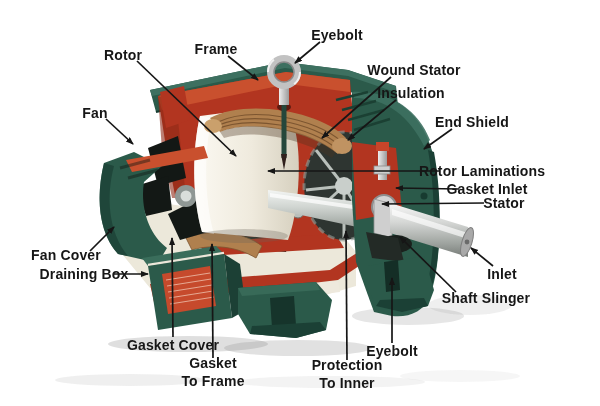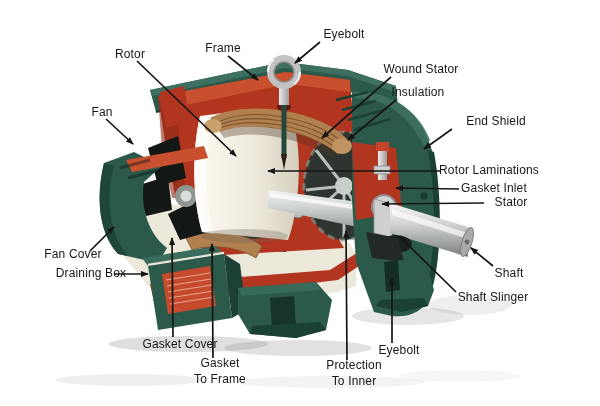--- a/index.html
+++ b/index.html
@@ -6,23 +6,23 @@
   .stage{
     position:relative;width:600px;height:406px;overflow:hidden;
     background:var(--c-background,#ffffff);
     font-family:"Liberation Sans",sans-serif;
   }
   .stage svg{position:absolute;left:0;top:0;}
   #arrow-layer{pointer-events:none;z-index:2;}
   #labels-layer{position:absolute;left:0;top:0;width:100%;height:100%;z-index:3;pointer-events:none;}
   .part-label{
     position:absolute;transform:translate(-50%,-50%);
-    font-size:12px;font-weight:normal;line-height:1.3;
+    font-size:14px;font-weight:bold;line-height:1.3;
     color:var(--c-text-arrow,#161616);
-    text-align:center;white-space:nowrap;letter-spacing:.15px;margin-left:7px;
+    text-align:center;white-space:nowrap;letter-spacing:.15px;
   }
 </style>
 </head>
 <body>
 
 <div class="stage">
 
   <svg width="600" height="406" viewBox="0 0 600 406">
     <defs>
       <linearGradient id="gradCyl" x1="0" y1="0" x2="1" y2="0">
@@ -245,34 +245,34 @@
       </div>
       <div class="part-label" style="left: 95px; top: 113px;">
         <div>Fan</div>
       </div>
       <div class="part-label" style="left: 414px; top: 70px;">
         <div>Wound Stator</div>
       </div>
       <div class="part-label" style="left: 411px; top: 93px;">
         <div>Insulation</div>
       </div>
-      <div class="part-label" style="left: 479px; top: 122px; padding-left: 20px;">
+      <div class="part-label" style="left: 462px; top: 122px; padding-left: 20px;">
         <div>End Shield</div>
       </div>
       <div class="part-label" style="left: 482px; top: 171px;">
         <div>Rotor Laminations</div>
       </div>
       <div class="part-label" style="left: 487px; top: 189px;">
         <div>Gasket Inlet</div>
       </div>
       <div class="part-label" style="left: 504px; top: 203px;">
         <div>Stator</div>
       </div>
       <div class="part-label" style="left: 502px; top: 274px;">
-        <div>Shaft</div>
+        <div>Inlet</div>
       </div>
       <div class="part-label" style="left: 486px; top: 298px;">
         <div>Shaft Slinger</div>
       </div>
       <div class="part-label" style="left: 66px; top: 255px;">
         <div>Fan Cover</div>
       </div>
       <div class="part-label" style="left: 84px; top: 274px;">
         <div>Draining Box</div>
       </div>

